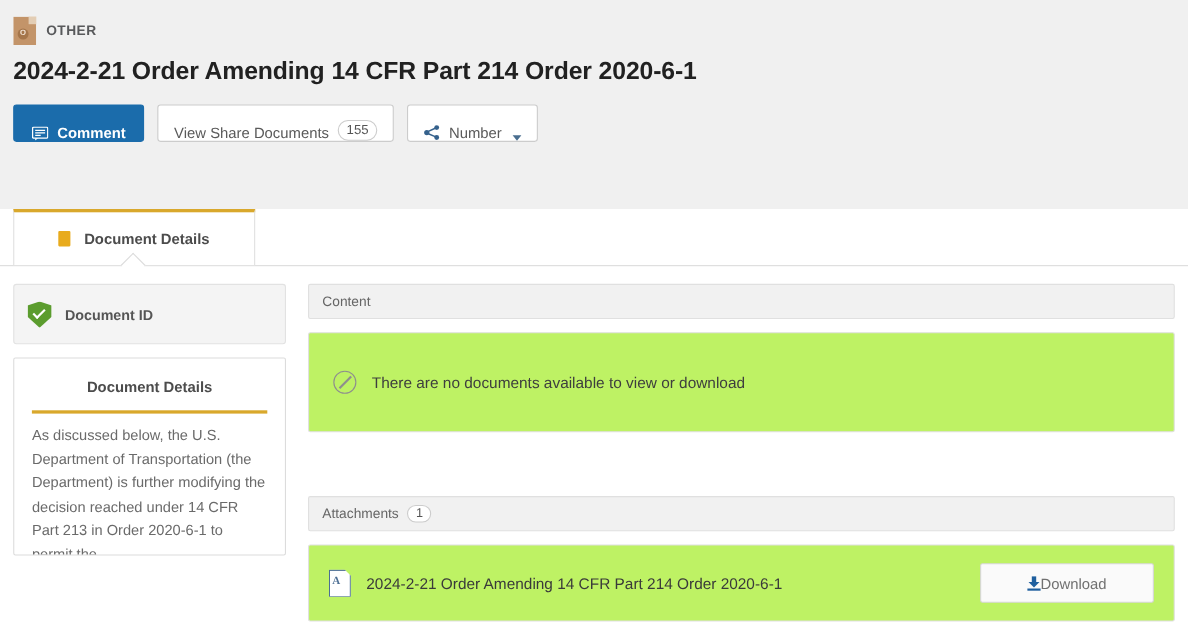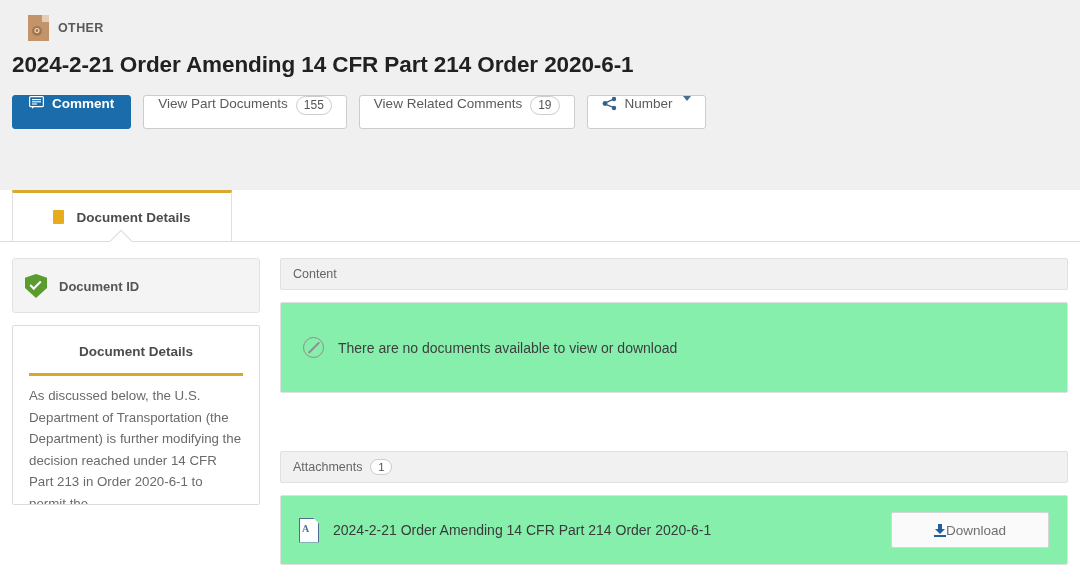--- a/index.html
+++ b/index.html
@@ -18,21 +18,20 @@
     padding: 14px 12px 0 12px;
     height: 190px;
     position: relative;
   }
 
   .doc-type-row {
     display: flex;
     align-items: center;
     gap: 9px;
     height: 28px;
-    margin-left: 16px;
   }
   .doctype-icon {
     width: 21px;
     height: 26px;
     position: relative;
     flex: 0 0 auto;
   }
   .doctype-icon .sheet {
     position: absolute;
     left: 0; top: 0;
@@ -82,21 +81,21 @@
   
   .actions {
     display: flex;
     align-items: stretch;
     gap: 12px;
     margin-top: 17px;
     height: 34px;
   }
   .btn {
     display: inline-flex;
-    align-items: flex-start;
+    align-items: flex-end;
     gap: 8px;
     border: 1px solid #ccc;
     background: #fff;
     border-radius: 3px;
     padding: 0 14px;
     font-size: 13.5px;
     color: #5a5a5a;
     cursor: pointer;
     white-space: nowrap;
     height: 34px;
@@ -180,21 +179,21 @@
     height: 331px;
   }
   .col-left { width: 248px; flex: 0 0 248px; }
   .col-right { flex: 1 1 auto; }
 
   .info-card {
     background: #f4f4f4;
     border: 1px solid #e2e2e2;
     border-radius: 3px;
     display: flex;
-    align-items: center;
+    align-items: flex-end;
     gap: 12px;
     padding: 14px 12px;
     margin-bottom: 12px;
   }
   .info-card .txt { line-height: 1.45; }
   .info-label {
     font-size: 13px;
     color: #555;
     font-weight: bold;
   }
@@ -292,21 +291,21 @@
     align-items: center;
     gap: 8px;
     padding: 0 12px;
     font-size: 12.5px;
     color: #666;
   }
   .section-head .badge { min-width: 22px; padding: 1px 6px; font-size: 11.5px; }
   .panel {
     border: 1px solid #e0e0e0;
     border-radius: 2px;
-    background: #86efac;
+    background: #bef264;
     margin-top: 12px;
   }
   .empty-row {
     display: flex; align-items: center; gap: 14px;
     padding: 34px 22px;
     font-size: 14px;
     color: #3e3e3e;
   }
   .noentry {
     width: 21px; height: 21px; border-radius: 50%;
@@ -400,28 +399,24 @@
           <line x1="3" y1="3.6" x2="12" y2="3.6" stroke="#ffffff" stroke-width="1.1"></line>
           <line x1="3" y1="5.8" x2="12" y2="5.8" stroke="#ffffff" stroke-width="1.1"></line>
           <line x1="3" y1="8" x2="8" y2="8" stroke="#ffffff" stroke-width="1.1"></line>
           <path d="M3 10.6 L3 12.8 L5.6 10.6 Z" fill="#ffffff"></path>
         </svg>
       </span>
       <span>Comment</span>
     </div>
 
     <div class="btn">
-      <span>View Part Documents</span>
+      <span>View Share Documents</span>
       <span class="badge">155</span>
     </div>
 
-    <div class="btn">
-      <span>View Related Comments</span>
-      <span class="badge">19</span>
-    </div>
 
     <div class="btn">
       <span class="ico">
         <svg width="15" height="15" viewBox="0 0 15 15" aria-hidden="true">
           <circle cx="12" cy="3" r="2.2" fill="#35618c"></circle>
           <circle cx="12" cy="12" r="2.2" fill="#35618c"></circle>
           <circle cx="3" cy="7.5" r="2.4" fill="#35618c"></circle>
           <line x1="4.4" y1="6.4" x2="10.6" y2="3.6" stroke="#35618c" stroke-width="1.3"></line>
           <line x1="4.4" y1="8.6" x2="10.6" y2="11.2" stroke="#35618c" stroke-width="1.3"></line>
         </svg>

